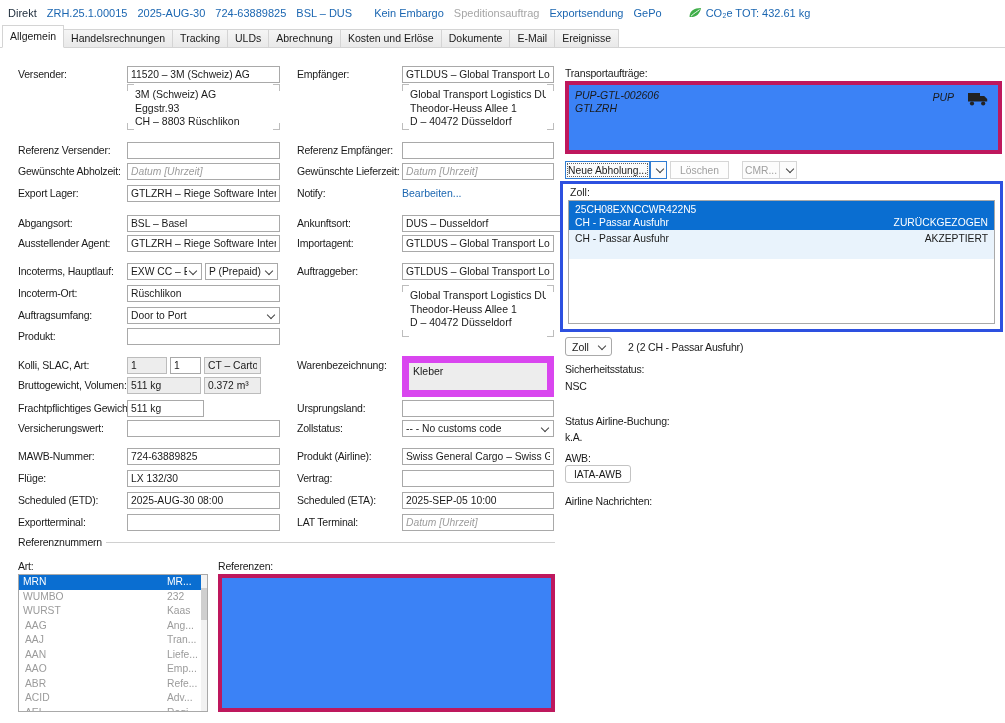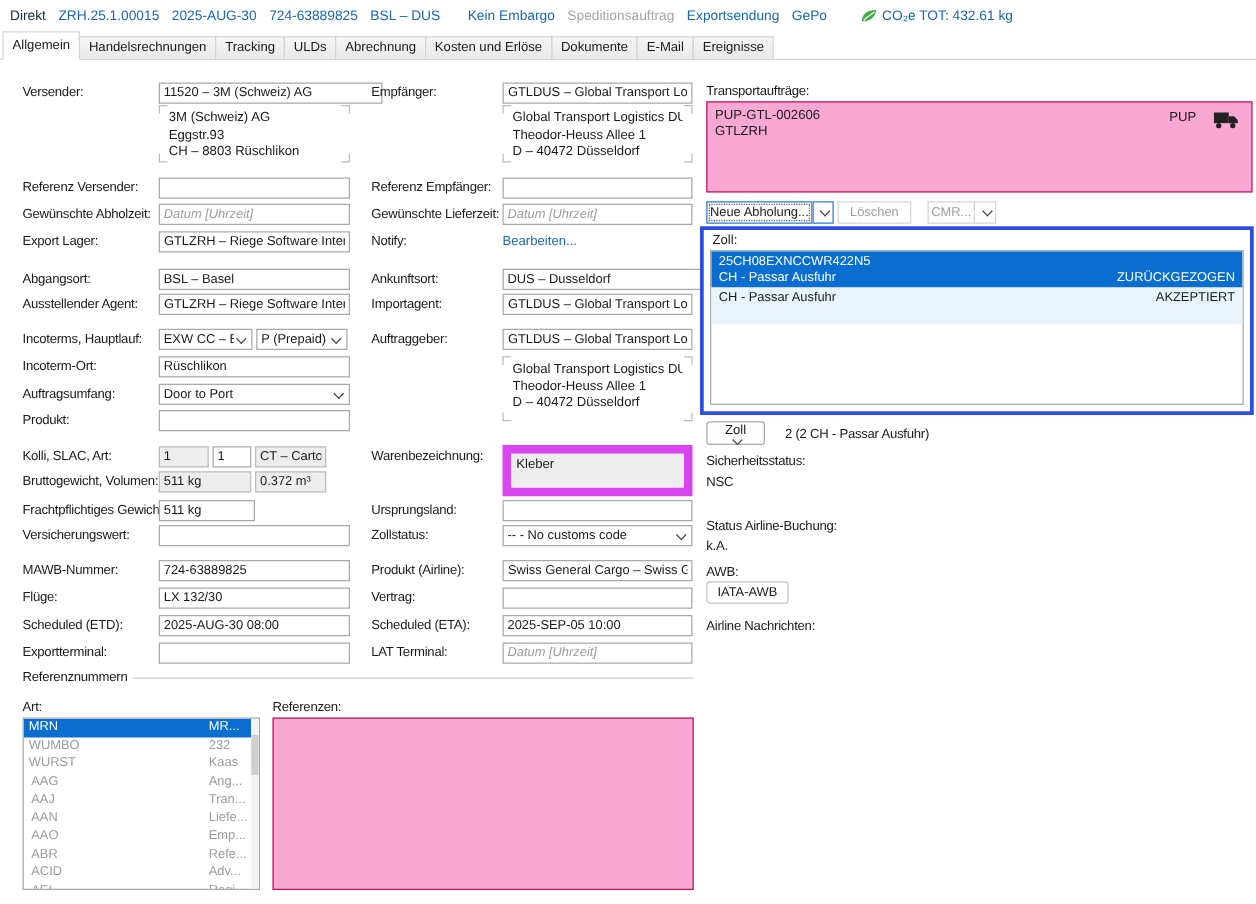--- a/index.html
+++ b/index.html
@@ -40,21 +40,21 @@
       linear-gradient(#bdbdbd,#bdbdbd) 0 0/1px 7px no-repeat,
       linear-gradient(#bdbdbd,#bdbdbd) 100% 0/7px 1px no-repeat,
       linear-gradient(#bdbdbd,#bdbdbd) 100% 0/1px 7px no-repeat,
       linear-gradient(#bdbdbd,#bdbdbd) 0 100%/7px 1px no-repeat,
       linear-gradient(#bdbdbd,#bdbdbd) 0 100%/1px 7px no-repeat,
       linear-gradient(#bdbdbd,#bdbdbd) 100% 100%/7px 1px no-repeat,
       linear-gradient(#bdbdbd,#bdbdbd) 100% 100%/1px 7px no-repeat;}
   .addr div{white-space:nowrap;overflow:hidden;}
   .link{position:absolute;color:var(--accent-blue);cursor:pointer;white-space:nowrap;}
   
-  .panel-box{position:absolute;border:1px solid #be185d;background:#f9a8d4;box-sizing:border-box;}
+  .panel-box{position:absolute;border:4px solid #be185d;background:#3b82f6;box-sizing:border-box;font-style:italic;}
   .tr-line1{position:absolute;left:6px;top:4px;}
   .tr-line2{position:absolute;left:6px;top:17px;}
   .tr-tag{position:absolute;right:44px;top:6px;}
   .truck{position:absolute;right:10px;top:7px;width:20px;height:14px;}
   .btn{position:absolute;box-sizing:border-box;height:18px;display:flex;align-items:center;justify-content:center;border:1px solid #b5b5b5;background:#fdfdfd;font-size:10.3px;}
   .btn.disabled{color:#9f9f9f;border-color:#d6d6d6;}
   .split{position:absolute;display:flex;height:18px;}
   .split .part{box-sizing:border-box;border:1px solid #b5b5b5;background:#fcfcfc;display:flex;align-items:center;padding:0 2px;font-size:10.3px;}
   .split .arrow{border-left:none;width:17px;justify-content:center;padding:0;}
   .split.focus .part{border-color:#2f7cd2;}
@@ -62,21 +62,21 @@
   .split.focus .main{outline:1px dotted #666;outline-offset:-3px;}
   .split.disabled .part{color:#9f9f9f;border-color:#d6d6d6;}
   
   .zoll-panel{position:absolute;left:560px;top:181px;width:443px;height:151px;border:3px solid var(--panel-border-blue);background:#fff;box-sizing:border-box;}
   .zoll-label{position:absolute;left:7px;top:2px;}
   .zoll-list{position:absolute;left:5px;right:5px;top:16px;bottom:5px;border:1px solid #a9a9a9;background:#fff;overflow:hidden;}
   .zoll-item{height:29px;box-sizing:border-box;padding:2px 6px 0 6px;}
   .zoll-item .zrow{display:flex;justify-content:space-between;line-height:13px;font-size:10.3px;}
   .zoll-item.selected{background:var(--selection-blue);color:#fff;}
   .zoll-item.alt{background:#e9f3fc;}
-  .pill-combo{position:absolute;box-sizing:border-box;height:19px;border:1px solid #a9a9a9;border-radius:3px;background:#fdfdfd;display:flex;align-items:center;justify-content:space-between;padding:0 6px;flex-direction:column;}
+  .pill-combo{position:absolute;box-sizing:border-box;height:19px;border:1px solid #a9a9a9;border-radius:3px;background:#fdfdfd;display:flex;align-items:center;justify-content:space-between;padding:0 6px;}
   .awb-btn{position:absolute;box-sizing:border-box;height:18px;border:1px solid #c3c3c3;border-radius:3px;background:#fff;padding:0 8px;display:flex;align-items:center;font-size:10.3px;}
   
   .ta-outer{position:absolute;border:7px solid #d946ef;background:#fff;box-sizing:border-box;}
   .ta-gray{position:absolute;left:0;top:0;right:0;height:27px;background:#ededed;padding:2px 4px;box-sizing:border-box;}
   
   .group-line{position:absolute;height:1px;background:#d0d0d0;}
   .art-list{position:absolute;border:1px solid #a9a9a9;background:#fff;box-sizing:border-box;overflow:hidden;}
   .art-rows{position:absolute;left:0;top:0;right:6px;bottom:0;overflow:hidden;}
   .art-row{position:relative;height:14.5px;line-height:14.5px;padding-left:6px;color:#9b9b9b;font-size:10.3px;white-space:nowrap;}
   .art-row.custom{padding-left:4px;}
@@ -115,21 +115,21 @@
     <span class="tab">Tracking</span>
     <span class="tab">ULDs</span>
     <span class="tab">Abrechnung</span>
     <span class="tab">Kosten und Erlöse</span>
     <span class="tab">Dokumente</span>
     <span class="tab">E-Mail</span>
     <span class="tab">Ereignisse</span>
   </div>
 
   <div class="flabel" style="left:18px;top:68px">Versender:</div>
-  <input class="tb" style="left: 127px; top: 66px; width: 179px;" value="11520 – 3M (Schweiz) AG">
+  <input class="tb" style="left: 127px; top: 66px; width: 153px;" value="11520 – 3M (Schweiz) AG">
   <div class="addr" style="left:127px;top:84px;width:153px;height:46px">
     <div>3M (Schweiz) AG</div>
     <div>Eggstr.93</div>
     <div>CH – 8803 Rüschlikon</div>
   </div>
   <div class="flabel" style="left:18px;top:144px">Referenz Versender:</div>
   <input class="tb" style="left: 127px; top: 142px; width: 153px;" value="">
   <div class="flabel" style="left:18px;top:165px">Gewünschte Abholzeit:</div>
   <input class="tb" style="left: 127px; top: 163px; width: 153px;" placeholder="Datum [Uhrzeit]">
   <div class="flabel" style="left:18px;top:187px">Export Lager:</div>

